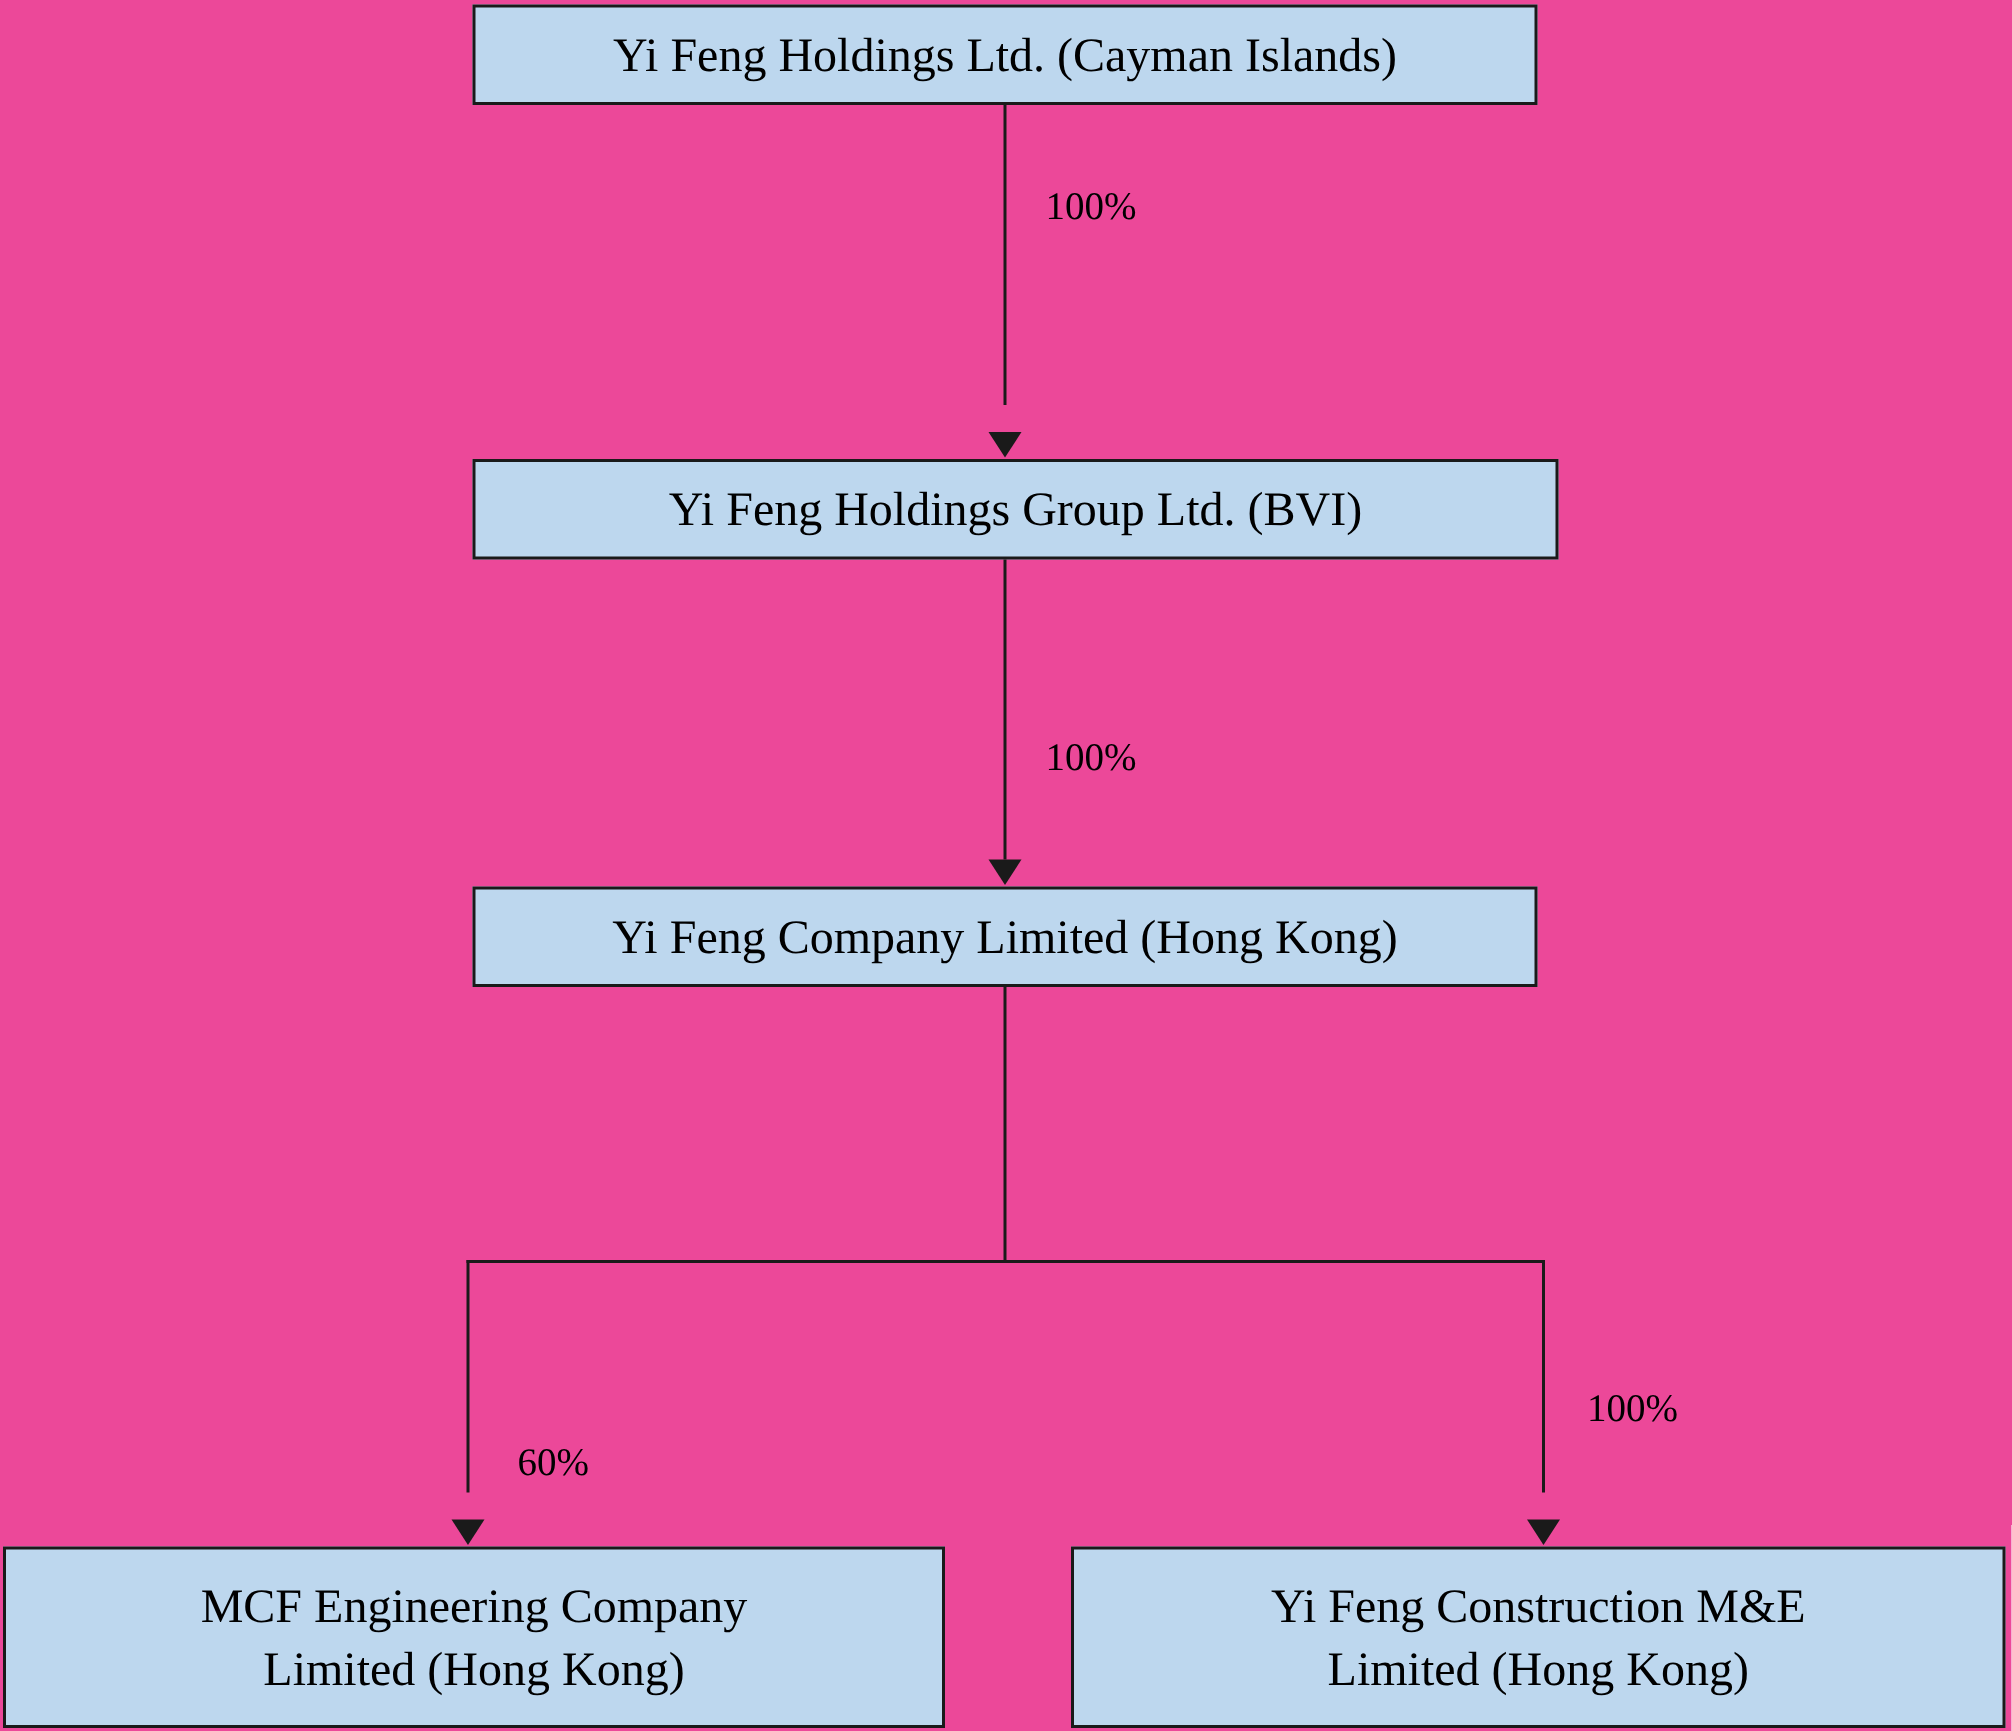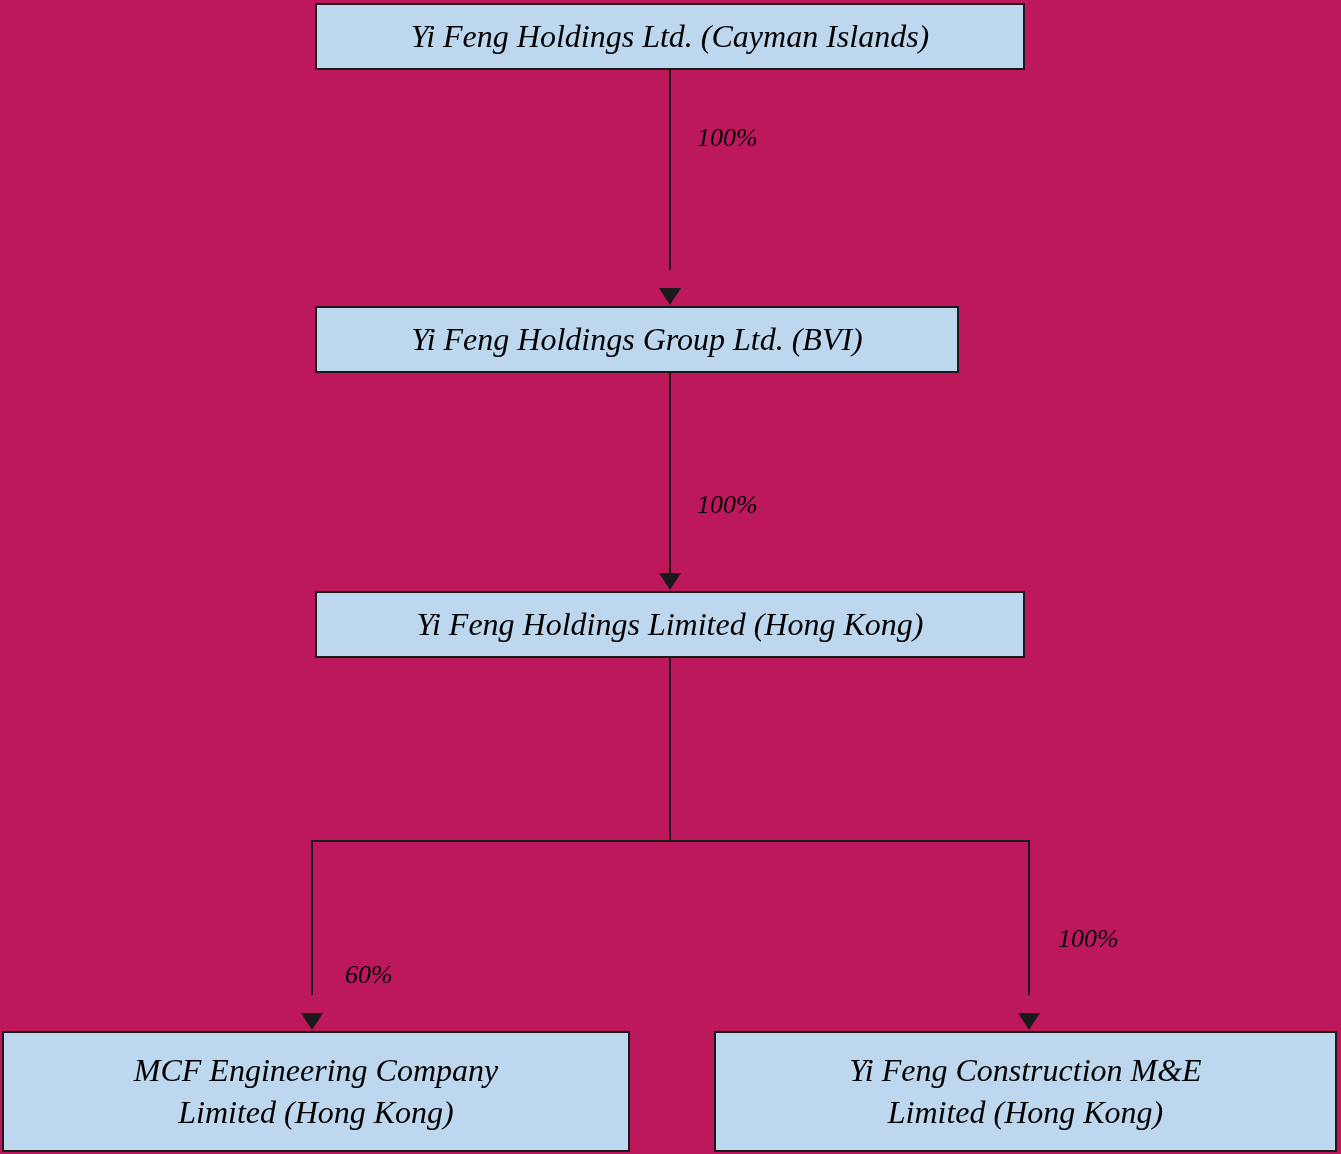--- a/index.html
+++ b/index.html
@@ -9,23 +9,22 @@
     background: #ffffff;
   }
   body {
     font-family: "Liberation Serif", "DejaVu Serif", serif;
     color: #000000;
   }
   #chart {
     position: relative;
     width: 1341px;
     height: 1154px;
-    background: #be185d;
+    background: #ec4899;
     overflow: hidden;
-    font-style: italic;
   }
   .node {
     position: absolute;
     box-sizing: border-box;
     background: #bdd7ee;
     border: 2px solid #1a1a1a;
     display: flex;
     align-items: center;
     justify-content: center;
     text-align: center;
@@ -68,30 +67,30 @@
 <div id="chart">
 
   <div class="node" style="left:315px; top:3px; width:710px; height:67px;">
     <span class="node-label">Yi Feng Holdings Ltd. (Cayman Islands)</span>
   </div>
 
   <div class="edge-line edge-v" style="left:669px; top:70px; width:2px; height:200px;"></div>
   <div class="arrowhead" style="left:659px; top:288px;"></div>
   <div class="edge-pct" style="left:697px; top:125px;">100%</div>
 
-  <div class="node" style="left:315px; top:306px; width:644px; height:67px;text-align:center;">
+  <div class="node" style="left:315px; top:306px; width:724px; height:67px;text-align:center;">
     <span class="node-label">Yi Feng Holdings Group Ltd. (BVI)</span>
   </div>
 
   <div class="edge-line edge-v" style="left:669px; top:373px; width:2px; height:200px;"></div>
   <div class="arrowhead" style="left:659px; top:573px;"></div>
   <div class="edge-pct" style="left:697px; top:492px;">100%</div>
 
   <div class="node" style="left:315px; top:591px; width:710px; height:67px;">
-    <span class="node-label">Yi Feng Holdings Limited (Hong Kong)</span>
+    <span class="node-label">Yi Feng Company Limited (Hong Kong)</span>
   </div>
 
   <div class="edge-line edge-v" style="left:669px; top:658px; width:2px; height:184px;"></div>
 
   <div class="edge-line edge-h" style="left:311px; top:840px; width:719px; height:2px;"></div>
 
   <div class="edge-line edge-v" style="left:311px; top:840px; width:2px; height:155px;"></div>
   <div class="arrowhead" style="left:301px; top:1013px;"></div>
   <div class="edge-pct" style="left:345px; top:926px;margin-top:36px;">60%</div>
 

